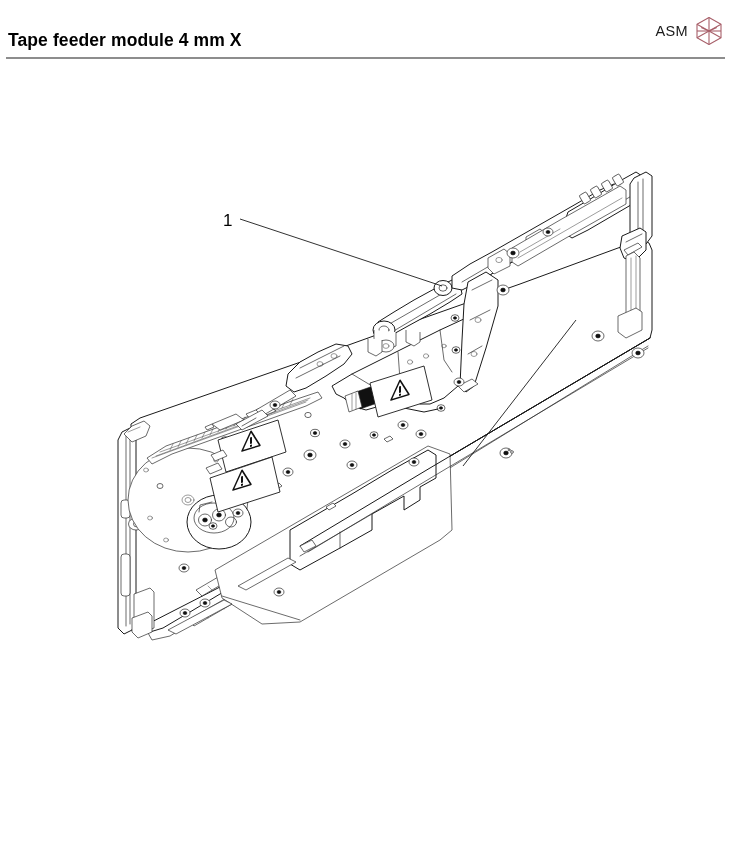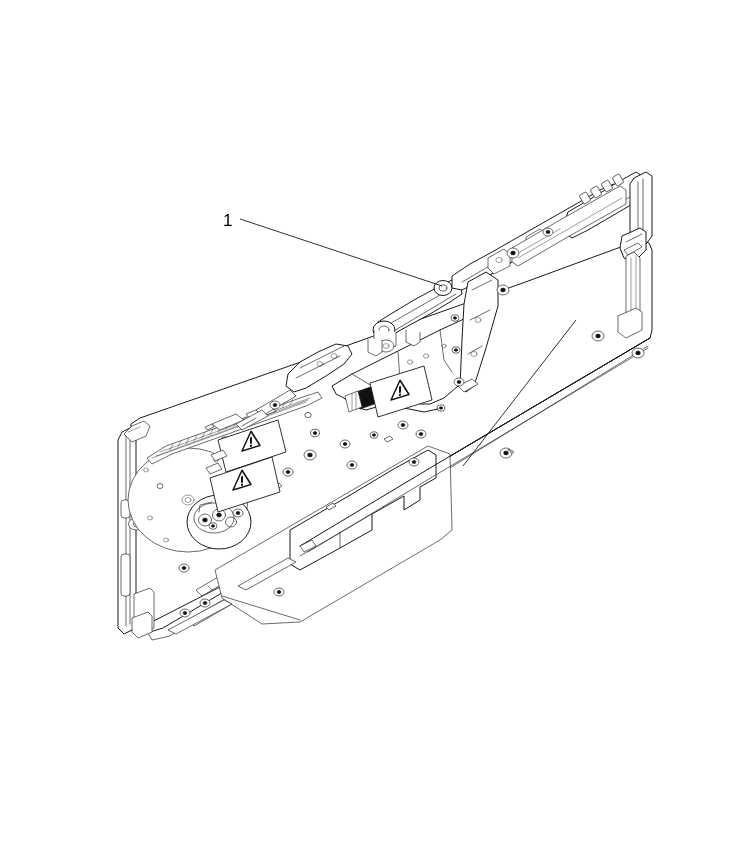--- a/index.html
+++ b/index.html
@@ -94,20 +94,40 @@
   }
   .warn-plate { fill: #ffffff; stroke: #1a1a1a; stroke-width: 0.9; stroke-linejoin: round; }
   .warn-tri { fill: #ffffff; stroke: #111111; stroke-width: 1.5; stroke-linejoin: round; }
   .warn-bang { fill: #111111; }
 </style>
 </head>
 <body>
 
 <div id="page">
 
+  <div id="header">
+
+    <div id="page-title">Tape feeder module 4 mm X</div>
+
+    <div id="title-rule"></div>
+
+    <div id="brand">
+      <span id="brand-name">ASM</span>
+      <svg id="brand-mark" viewBox="0 0 28 30">
+        <g fill="none" stroke="#a8606a" stroke-width="1.1" stroke-linejoin="round">
+          <polygon points="14,1.5 26,8.2 26,21.8 14,28.5 2,21.8 2,8.2"></polygon>
+          <line x1="14" y1="1.5" x2="14" y2="28.5"></line>
+          <line x1="2" y1="8.2" x2="26" y2="21.8"></line>
+          <line x1="26" y1="8.2" x2="2" y2="21.8"></line>
+          <line x1="2" y1="15" x2="26" y2="15"></line>
+          <polyline points="6.2,11.6 14,15 21.8,11.6"></polyline>
+        </g>
+      </svg>
+    </div>
+  </div>
 
   <div id="drawing-wrap">
     <svg id="drawing" viewBox="0 60 731 783">
 
       <g>
 
         <path class="face" d="M131,424 L140,418 L318,356 L418,320 L520,284 L618,248
                               L643,240 L649,243 L652,250 L652,330 L650,338
                               L430,468 L300,546 L190,612 L163,628 L150,632
                               L140,628 L134,620 L131,600 Z"></path>

